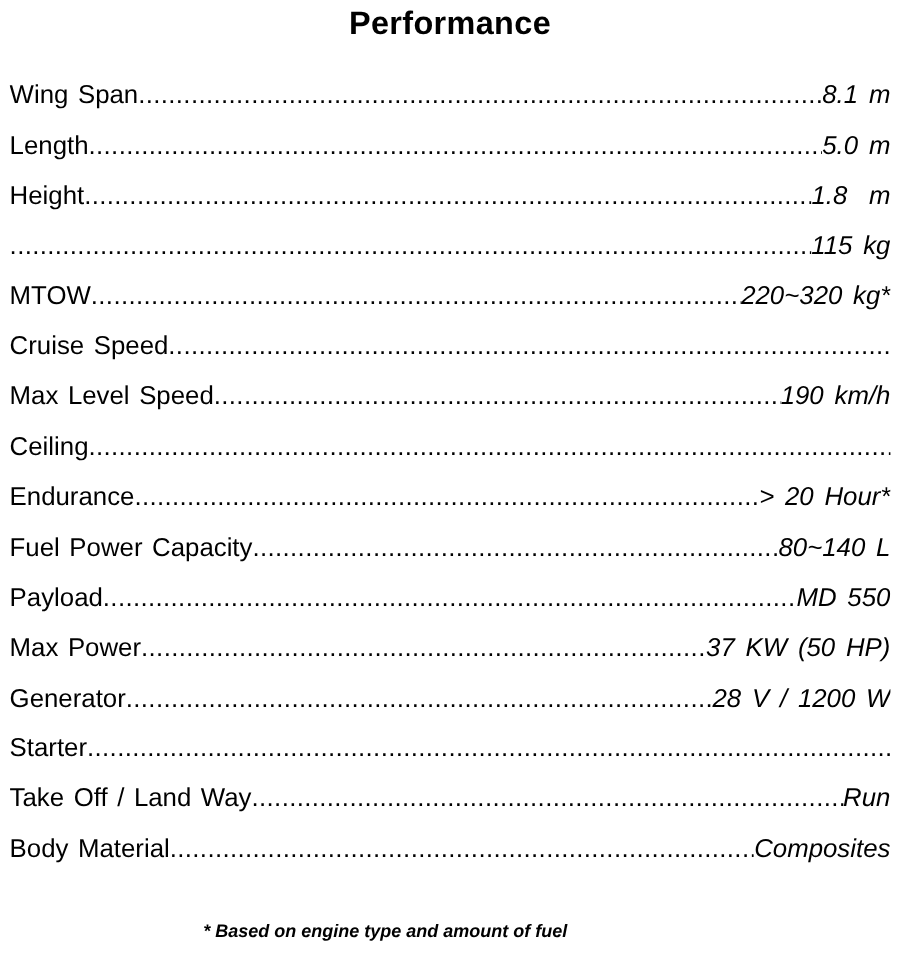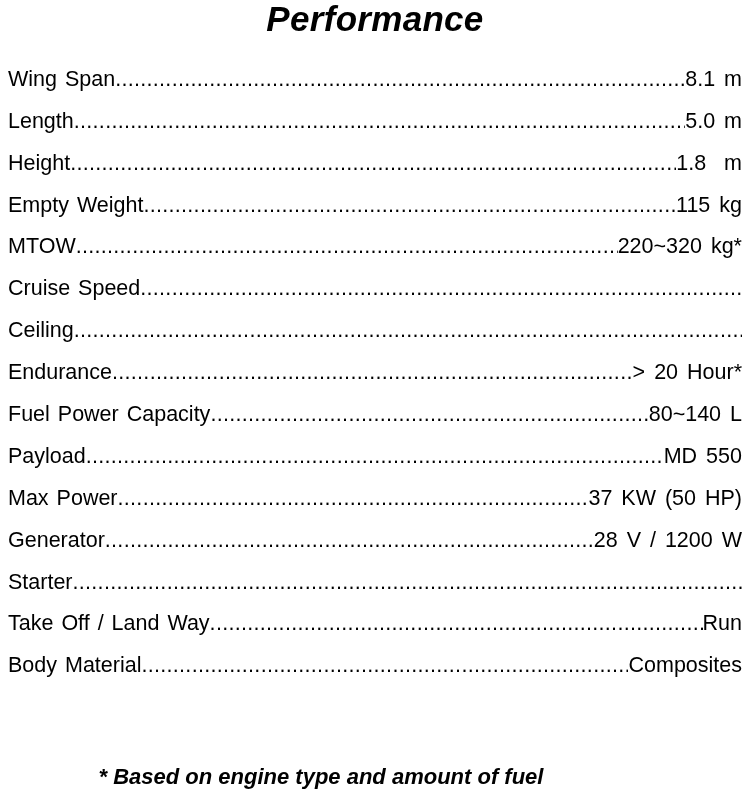--- a/index.html
+++ b/index.html
@@ -14,23 +14,22 @@
       overflow: hidden;
       font-family: "Liberation Sans", sans-serif;
       color: #000000;
     }
     .title {
       position: absolute;
       top: 2px;
       left: 0;
       width: 750px;
       text-align: center;
-      font-size: 35px;
+      font-size: 27px;
       font-weight: bold;
-      font-style: italic;
       line-height: 34px;
       letter-spacing: 0.3px;
     }
     .spec-list {
       position: absolute;
       top: 54px;
       left: 8px;
       width: 734px;
       margin: 0;
       padding: 0;
@@ -59,28 +58,29 @@
       content: "........................................................................................................................................................................................";
       position: absolute;
       left: 0;
       top: 0;
       letter-spacing: 0.3px;
     }
     .spec-value {
       flex: 0 0 auto;
       word-spacing: 3px;
       text-align: right;
+      font-style: italic;
     }
     .footnote {
       position: absolute;
       top: 762px;
       left: 0;
       width: 642px;
       text-align: center;
-      font-size: 22px;
+      font-size: 15px;
       font-weight: bold;
       font-style: italic;
       line-height: 30px;
     }
   </style>
 </head>
 <body>
 
 <div class="title">Performance</div>
 
@@ -94,32 +94,36 @@
     <span class="spec-label">Length</span>
     <span class="spec-dots"></span>
     <span class="spec-value">5.0 m</span>
   </li>
   <li class="spec-row">
     <span class="spec-label">Height</span>
     <span class="spec-dots"></span>
     <span class="spec-value" style="white-space:pre;">1.8  m</span>
   </li>
   <li class="spec-row">
-    <span class="spec-label">Empty Weight</span>
     <span class="spec-dots"></span>
     <span class="spec-value">115 kg</span>
   </li>
   <li class="spec-row">
     <span class="spec-label">MTOW</span>
     <span class="spec-dots"></span>
     <span class="spec-value">220~320 kg*</span>
   </li>
   <li class="spec-row">
     <span class="spec-label">Cruise Speed</span>
     <span class="spec-dots"></span>
+  </li>
+  <li class="spec-row">
+    <span class="spec-label">Max Level Speed</span>
+    <span class="spec-dots"></span>
+    <span class="spec-value">190 km/h</span>
   </li>
   <li class="spec-row">
     <span class="spec-label">Ceiling</span>
     <span class="spec-dots"></span>
   </li>
   <li class="spec-row">
     <span class="spec-label">Endurance</span>
     <span class="spec-dots"></span>
     <span class="spec-value">&gt; 20 Hour*</span>
   </li>

